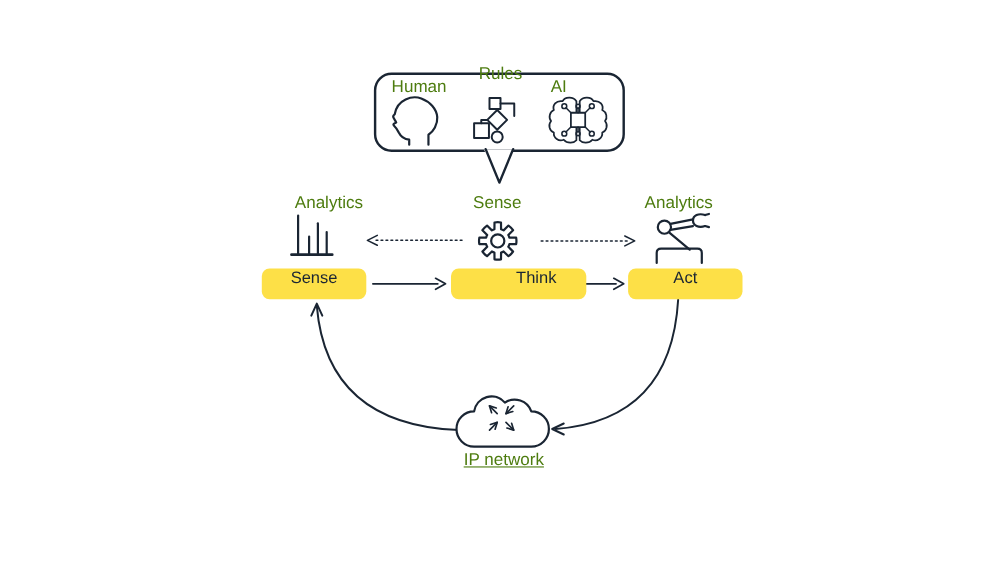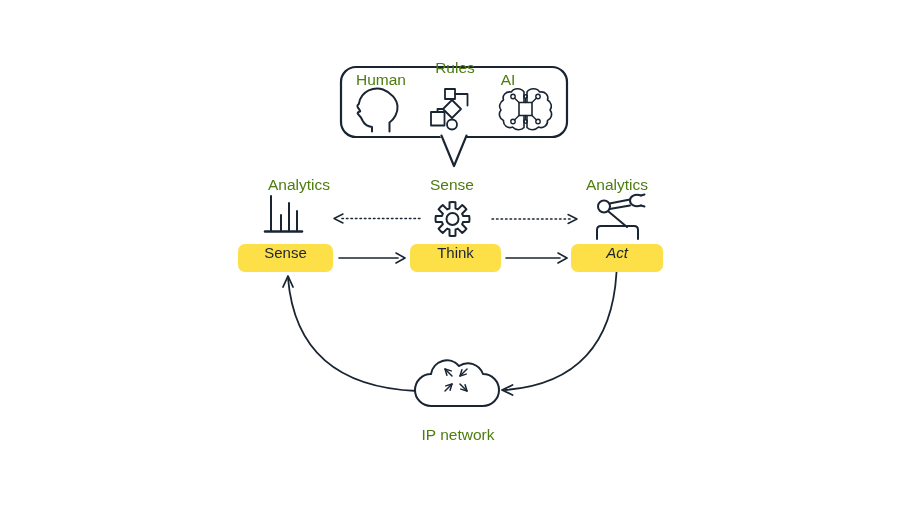--- a/index.html
+++ b/index.html
@@ -164,22 +164,22 @@
   <div class="lbl" style="left:455px;top:59px;">Rules</div>
   <div class="lbl" style="left:508px;top:71px;">AI</div>
 
   <div class="lbl" style="left:299px;top:176px;">Analytics</div>
   <div class="lbl" style="left:452px;top:176px;">Sense</div>
   <div class="lbl" style="left:617px;top:176px;">Analytics</div>
 
   <div class="stage" style="left:238px;top:244px;width:95px;">
     <span>Sense</span>
   </div>
-  <div class="stage" style="left:410px;top:244px;width:91px;">
+  <div class="stage" style="left:410px;top:244px;width:91px;padding-left:32px;">
     <span>Think</span>
   </div>
-  <div class="stage" style="left:571px;top:244px;width:92px;font-style:italic;">
+  <div class="stage" style="left:571px;top:244px;width:104px;">
     <span>Act</span>
   </div>
 
-  <div class="lbl" style="left:458px;top:426px;">IP network</div>
+  <div class="lbl" style="left:458px;top:410px;text-decoration:underline;">IP network</div>
 
 </div>
 
 </body></html>

